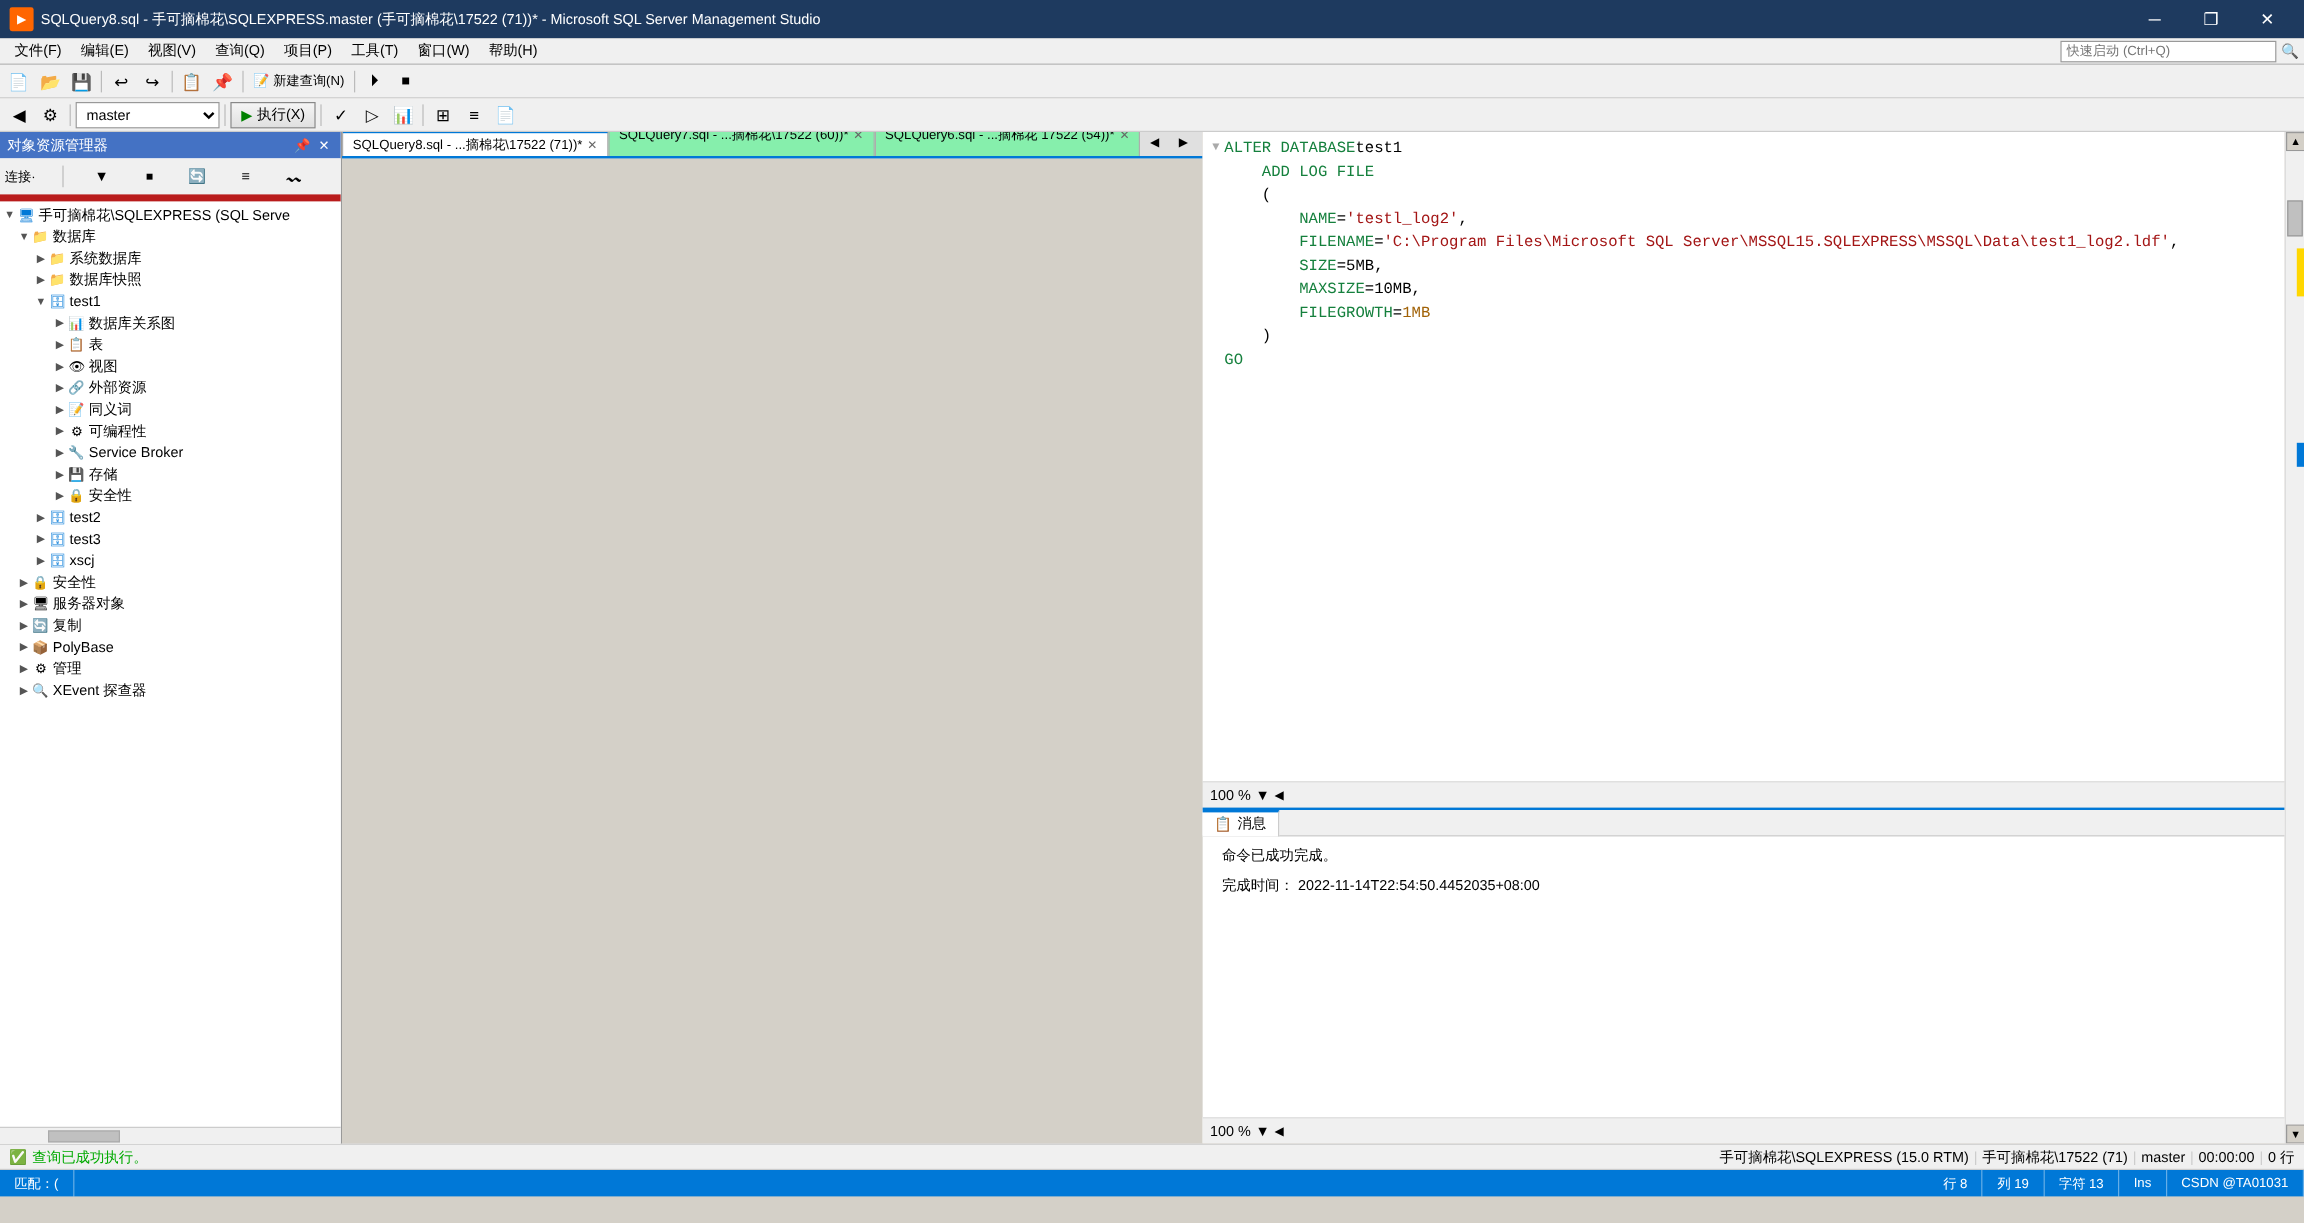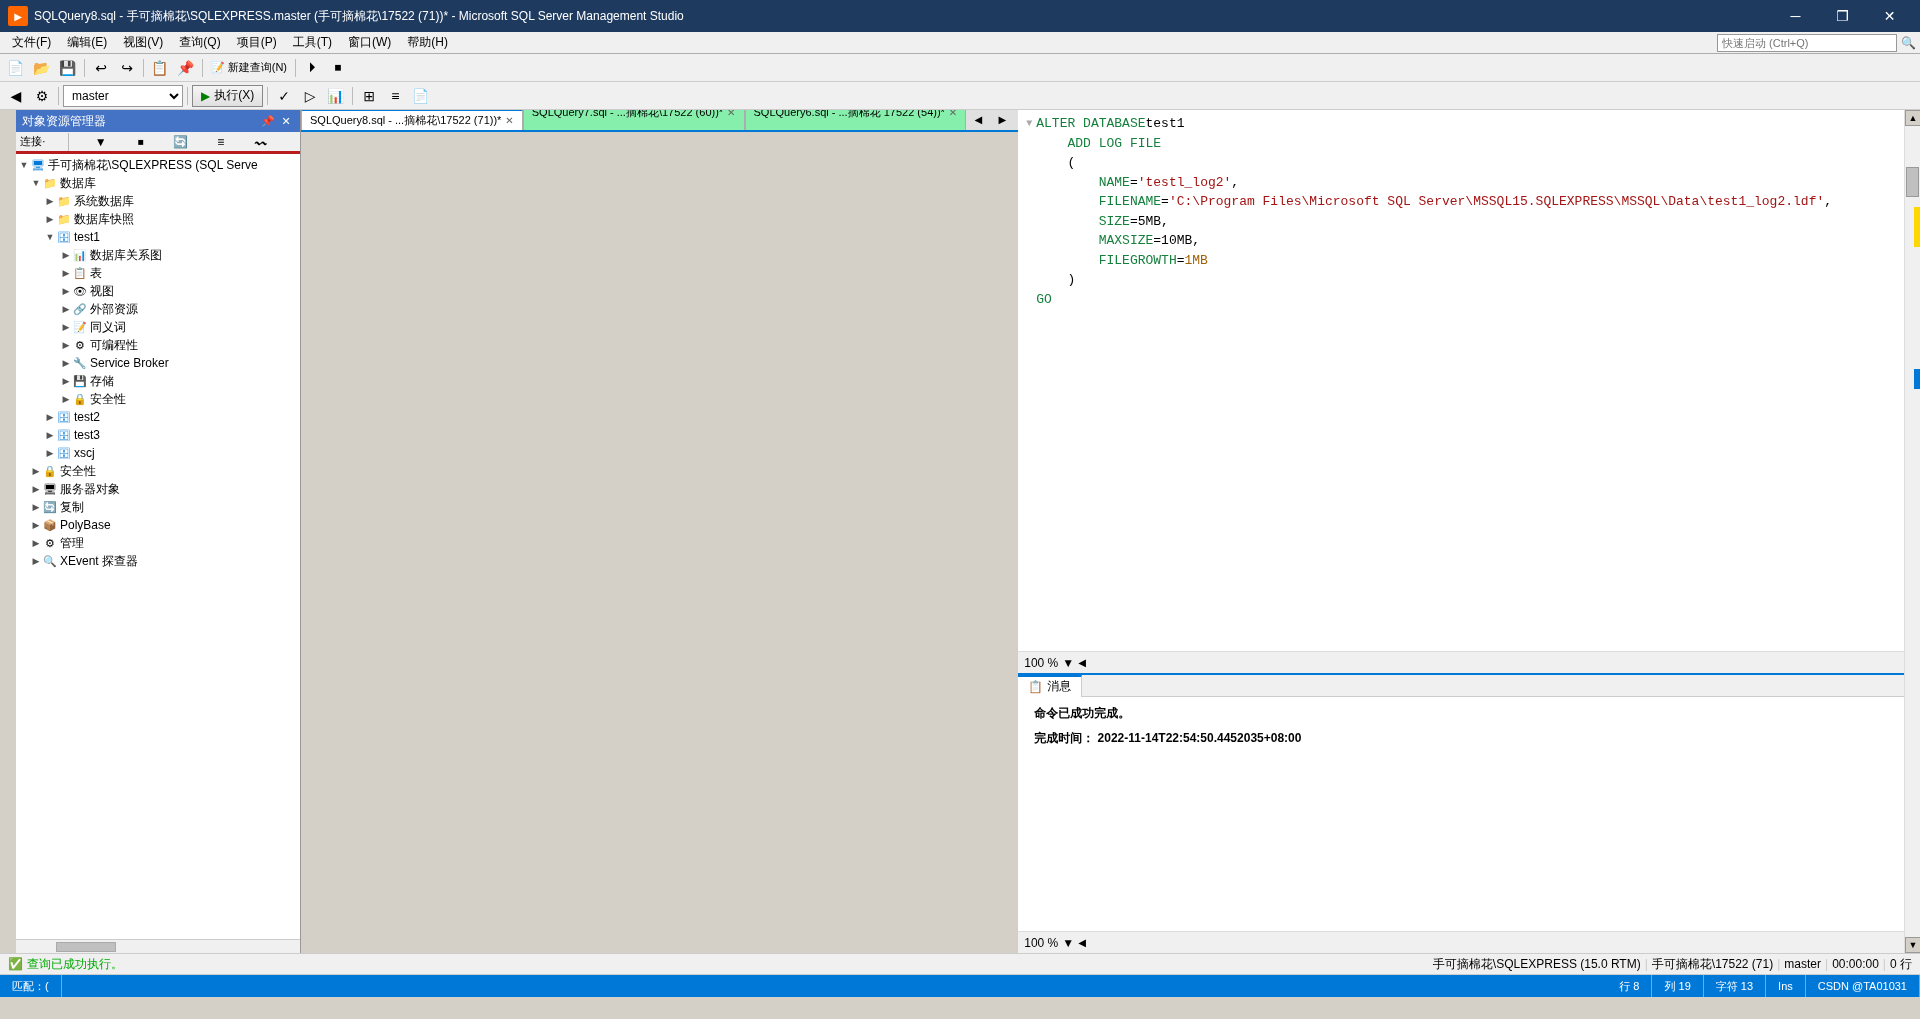--- a/index.html
+++ b/index.html
@@ -115,25 +115,25 @@
       display: flex;
       align-items: center;
       justify-content: space-between;
       height: 22px;
     }
     #oe-header-btns { display: flex; gap: 2px; }
     .oe-header-btn { color: white; cursor: pointer; font-size: 11px; width: 16px; height: 16px; display: flex; align-items: center; justify-content: center; }
 
     #oe-toolbar {
       background: #f0f0f0;
-      height: 22px;
+      height: 36px;
       display: flex;
       align-items: center;
       padding: 0 4px;
-      border-bottom: 3px solid #b91c1c;
+      border-bottom: 6px solid #b91c1c;
       gap: 20px;
     }
     .oe-btn { width: 20px; height: 20px; border: 1px solid transparent; background: transparent; cursor: pointer; display: flex; align-items: center; justify-content: center; font-size: 12px; }
 
     #oe-tree {
       flex: 1;
       overflow-y: auto;
       overflow-x: hidden;
       background: white;
       padding: 2px 0;
@@ -243,21 +243,20 @@
       height: 22px;
       border-right: 1px solid #ccc;
     }
     .results-tab.active { background: white; border-top: 2px solid #0078d7; }
     .results-content {
       flex: 1;
       overflow: auto;
       padding: 8px 16px;
       font-size: 12px;
       color: #000;
-      font-weight: bold;
     }
     .results-message { margin-bottom: 8px; color: #000; }
     .results-time { color: #000; }
 
     
     #status-bar-top {
       height: 22px;
       background: #f0f0f0;
       border-top: 1px solid #ccc;
       border-bottom: 1px solid #ccc;
@@ -353,21 +352,21 @@
   <div class="tb-separator"></div>
   <button class="tb-btn">✓</button>
   <button class="tb-btn">▷</button>
   <button class="tb-btn">📊</button>
   <div class="tb-separator"></div>
   <button class="tb-btn">⊞</button>
   <button class="tb-btn">≡</button>
   <button class="tb-btn">📄</button>
 </div>
 
-<div id="main-layout" style="display:flex; height: calc(1019px - 32px - 22px - 28px - 28px - 22px - 22px - 22px); padding-left: 16px;">
+<div id="main-layout" style="display:flex; height: calc(1019px - 32px - 22px - 28px - 28px - 22px - 22px - 22px);">
 
   <div id="object-explorer">
     <div id="oe-header">
       <span>对象资源管理器</span>
       <div id="oe-header-btns">
         <span class="oe-header-btn">📌</span>
         <span class="oe-header-btn">✕</span>
       </div>
     </div>
     <div id="oe-toolbar">

